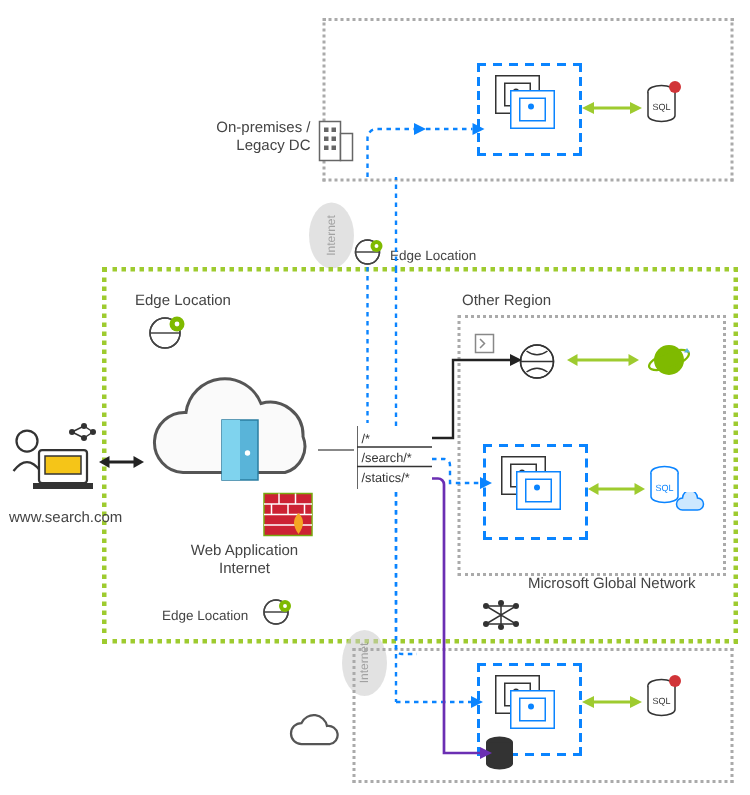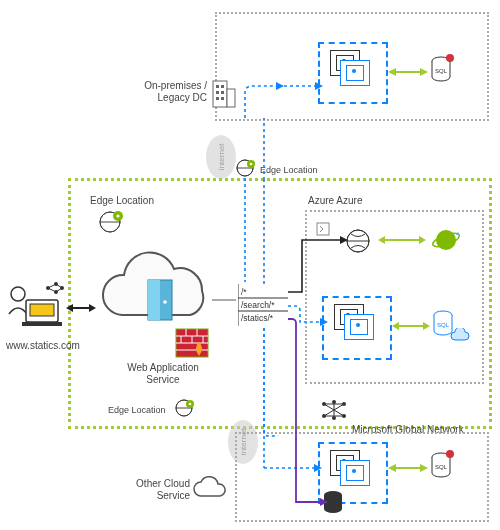--- a/index.html
+++ b/index.html
@@ -102,21 +102,21 @@
     <rect x="16" y="42" width="40" height="4" fill="#333"></rect>
     <circle cx="42" cy="8" r="2" fill="#333"></circle>
       <circle cx="50" cy="4" r="2" fill="#333"></circle>
       <circle cx="50" cy="12" r="2" fill="#333"></circle>
       <circle cx="56" cy="8" r="2" fill="#333"></circle>
     <line x1="42" y1="8" x2="50" y2="4" stroke="#333"></line>
       <line x1="42" y1="8" x2="50" y2="12" stroke="#333"></line>
       <line x1="50" y1="4" x2="56" y2="8" stroke="#333"></line>
       <line x1="50" y1="12" x2="56" y2="8" stroke="#333"></line>
   </svg>
-  <div class="label" style="left:6px;top:340px">www.statics.com</div>
+  <div class="label" style="left:6px;top:340px">www.search.com</div>
 
   <svg class="arrow" style="left:66px;top:302px" width="30" height="12" viewBox="0 0 30 12">
       <line x1="4" y1="6" x2="26" y2="6" stroke="#222" stroke-width="2"></line>
       <polygon points="0,6 7,2 7,10" fill="#222"></polygon>
       <polygon points="30,6 23,2 23,10" fill="#222"></polygon>
     </svg>
 
   <div class="cloud" style="left:92px;top:250px">
     <svg width="120" height="90" viewBox="0 0 120 90">
       <path d="M30 65 a20 20 0 0 1 2 -40 a26 26 0 0 1 50 -6 a22 22 0 0 1 28 22 a18 18 0 0 1 -12 24 z" fill="#fafafa" stroke="#555" stroke-width="2"></path>
@@ -133,32 +133,32 @@
       <line x1="1" y1="15" x2="33" y2="15" stroke="#fff"></line>
       <line x1="1" y1="22" x2="33" y2="22" stroke="#fff"></line>
     <line x1="11" y1="1" x2="11" y2="8" stroke="#fff"></line>
       <line x1="22" y1="1" x2="22" y2="8" stroke="#fff"></line>
     <line x1="6" y1="8" x2="6" y2="15" stroke="#fff"></line>
       <line x1="17" y1="8" x2="17" y2="15" stroke="#fff"></line>
       <line x1="28" y1="8" x2="28" y2="15" stroke="#fff"></line>
     <path d="M24 14 q6 6 0 14 q-6 -8 0 -14" fill="#f5a623"></path>
   </svg>
   <div class="label" style="left:118px;top:362px;white-space:pre;text-align:center;width:90px">Web Application
-Service</div>
+Internet</div>
 
   <div class="route-label" style="left:241px;top:287px">/*</div>
   <div class="route-label u" style="left:241px;top:300px">/search/*</div>
   <div class="route-label u" style="left:241px;top:313px">/statics/*</div>
   <svg class="box" style="left:238px;top:284px" width="50" height="42">
       <line x1="0" y1="14" x2="50" y2="14" stroke="#333"></line>
       <line x1="0" y1="27" x2="50" y2="27" stroke="#333"></line>
       <line x1="0" y1="0" x2="0" y2="42" stroke="#333"></line>
     </svg>
 
-  <div class="label" style="left:308px;top:195px;font-weight:500">Azure Azure</div>
+  <div class="label" style="left:308px;top:195px;font-weight:500">Other Region</div>
   <div class="box dashed-gray" style="left:305px;top:210px;width:175px;height:170px"></div>
 
   <svg class="box" style="left:345px;top:228px" width="26" height="26">
       <circle cx="13" cy="13" r="11" fill="#fff" stroke="#333"></circle>
       <path d="M13 2 a11 11 0 0 1 0 22 a11 11 0 0 1 0 -22 M2 13 h22 M6 6 q7 5 14 0 M6 20 q7 -5 14 0" stroke="#333" fill="none"></path>
     </svg>
   <svg class="box" style="left:316px;top:222px" width="14" height="14">
       <rect x="1" y="1" width="12" height="12" fill="none" stroke="#888"></rect>
       <path d="M4 4 l3 3 l-3 3" stroke="#888" fill="none"></path>
     </svg>
@@ -208,29 +208,27 @@
 
   <svg class="box" style="left:320px;top:398px" width="28" height="24" viewBox="0 0 28 24">
     <circle cx="4" cy="6" r="2" fill="#333"></circle>
       <circle cx="24" cy="6" r="2" fill="#333"></circle>
       <circle cx="14" cy="4" r="2" fill="#333"></circle>
     <circle cx="4" cy="18" r="2" fill="#333"></circle>
       <circle cx="24" cy="18" r="2" fill="#333"></circle>
       <circle cx="14" cy="20" r="2" fill="#333"></circle>
     <path d="M4 6 L24 6 M4 18 L24 18 M4 6 L24 18 M24 6 L4 18 M14 4 L14 20" stroke="#333"></path>
   </svg>
-  <div class="label" style="left:352px;top:424px">Microsoft Global Network</div>
+  <div class="label" style="left:352px;top:384px">Microsoft Global Network</div>
 
   <div class="internet-bubble" style="left:228px;top:420px">
       <span>Internet</span>
     </div>
 
   <div class="box dashed-gray" style="left:235px;top:432px;width:250px;height:86px"></div>
-  <div class="label" style="left:120px;top:478px;white-space:pre;text-align:right;width:70px">Other Cloud
-Service</div>
   <svg class="cloud" style="left:192px;top:476px" width="36" height="24">
       <path d="M9 20 a7 7 0 0 1 0 -14 a9 9 0 0 1 17 2 a6 6 0 0 1 2 12 z" fill="#fff" stroke="#555" stroke-width="1.5"></path>
     </svg>
 
   <div class="box dashed-blue" style="left:318px;top:442px;width:66px;height:58px"></div>
   <div class="vm-tile" style="left:330px;top:450px;color:#333">
       <div class="inner"></div>
       <div class="dot"></div>
     </div>
   <div class="vm-tile blue" style="left:340px;top:460px;color:#0a84ff">

